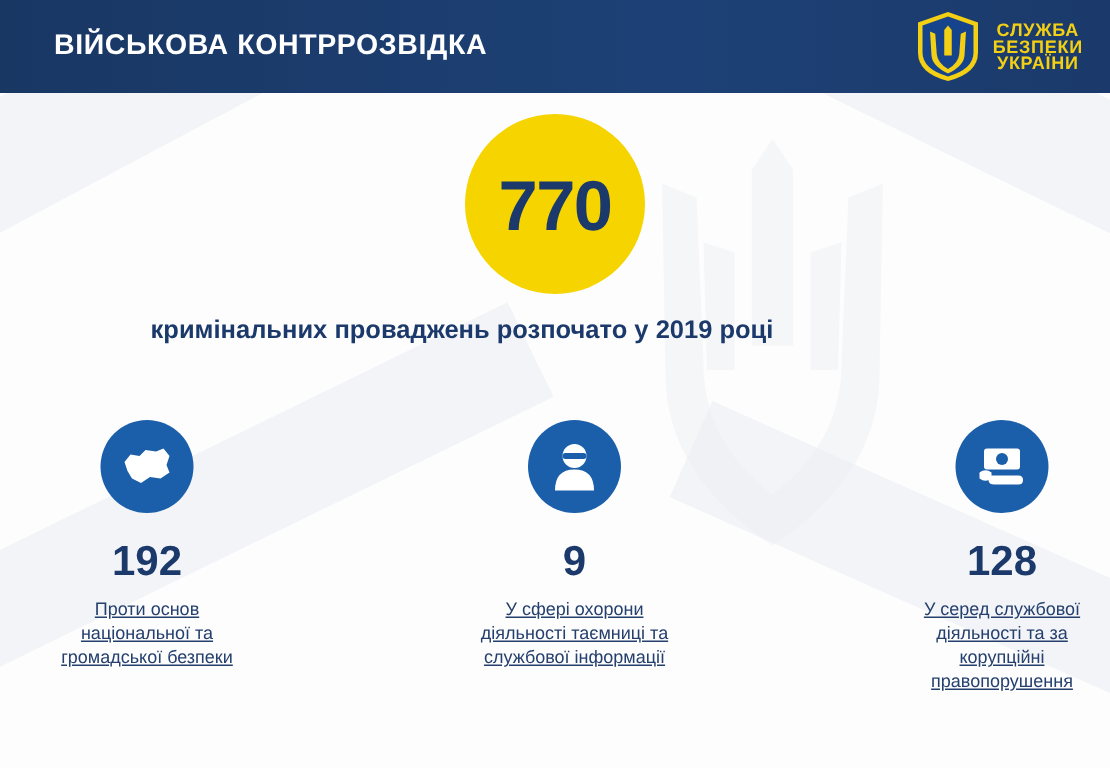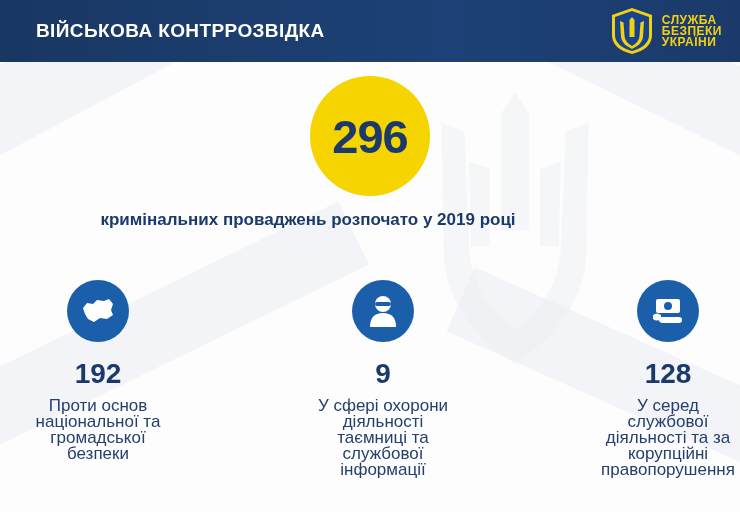--- a/index.html
+++ b/index.html
@@ -27,20 +27,21 @@
     left: 0; top: 0;
     width: 740px;
     height: 62px;
     background: #1b3a6b;
     background: linear-gradient(90deg, #193763 0%, #1d4176 60%, #1b3a6b 100%);
     display: flex;
     align-items: center;
     box-sizing: border-box;
     padding: 0 18px 0 36px;
     z-index: 5;
+    text-align: center;
   }
   .header-title {
     color: #ffffff;
     font-size: 19px;
     font-weight: bold;
     letter-spacing: 0.4px;
     text-transform: uppercase;
     white-space: nowrap;
   }
   .logo-wrap {
@@ -165,24 +166,25 @@
   }
   .stat-value {
     margin-top: 16px;
     color: #1b3a6b;
     font-size: 28px;
     font-weight: bold;
   }
   .stat-label {
     margin-top: 8px;
     color: #25406e;
-    font-size: 17px;
+    font-size: 12px;
     line-height: 16px;
     text-align: center;
     max-width: 140px;
+    text-decoration: underline;
   }
 </style>
 </head>
 <body>
 
 <div class="page">
 
   <div class="bg-wrap">
     <div class="bg-diag" style="left:-120px; top:-40px; width:420px; height:80px; transform:rotate(-28deg);"></div>
     <div class="bg-diag" style="left:-140px; top:250px; width:520px; height:70px; transform:rotate(-26deg);"></div>
@@ -214,21 +216,21 @@
         <span>Служба</span>
         <span>Безпеки</span>
         <span>України</span>
       </div>
     </div>
   </div>
 
   <div class="content">
 
     <div class="big-circle">
-      <span class="big-number">296</span>
+      <span class="big-number">770</span>
     </div>
 
     <div class="headline">кримінальних проваджень розпочато у 2019 році</div>
 
     <div class="stats">
 
       <div class="stat">
         <div class="stat-icon">
           <svg width="36" height="30" viewBox="0 0 36 30">
             <path d="M3 12 L7 7 L13 8 L17 4 L24 5 L29 3 L33 8 L31 14 L33 19 L27 23 L20 22 L14 26 L8 23 L5 18 Z" fill="#ffffff"></path>

